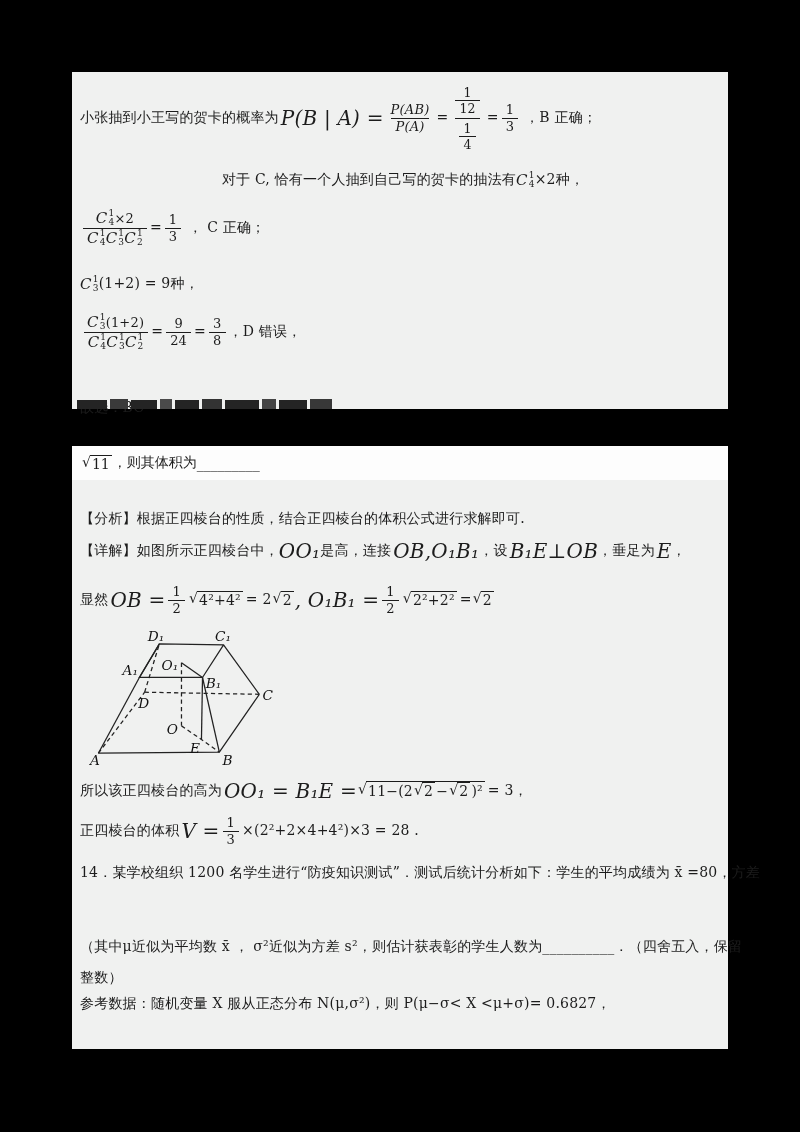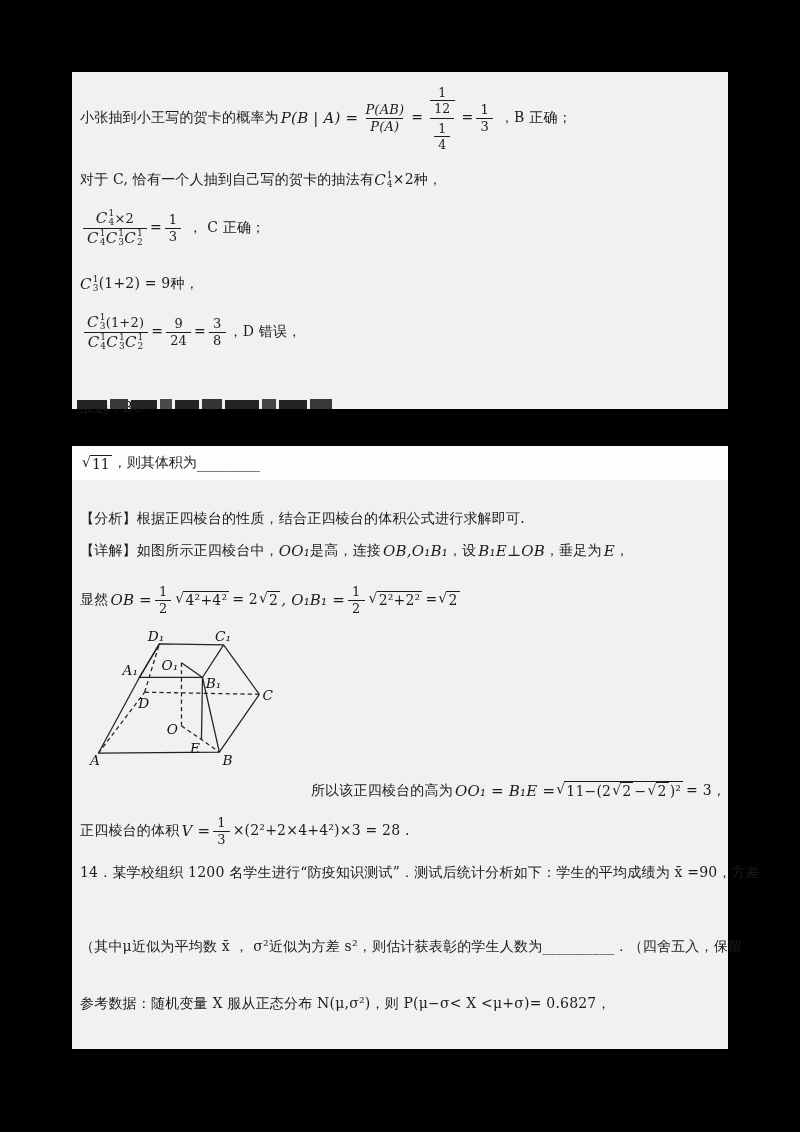--- a/index.html
+++ b/index.html
@@ -10,21 +10,21 @@
     color:#1c1c1c; overflow:hidden;
   }
   .sheet { position:absolute; left:72px; width:656px; background:#f0f1f0; }
   .sheet1 { top:72px; height:337px; }
   .sheet2 { top:446px; height:603px; }
   .row {
     position:absolute; left:8px; right:2px; margin:0;
     font-size:14px; line-height:1.25; display:flex; align-items:center;
     white-space:nowrap; letter-spacing:0.2px;
   }
-  .mi { font-style:italic; font-size:15px; }
+  .mi { font-style:italic; font-size:20px; }
   .rm { font-style:normal; }
   
   .frac { display:inline-flex; flex-direction:column; align-items:center; margin:0 3px; font-size:13px; line-height:1.2; font-style:normal; }
   .frac .num, .frac .den { padding:0 4px; text-align:center; }
   .frac .den { border-top:1.2px solid #1c1c1c; }
   .frac .frac { margin:2px 0; font-size:12.5px; }
   .fi .num, .fi .den { font-style:italic; }
   
   .cs { display:inline-flex; align-items:center; font-style:italic; font-size:15px; }
   .ss { display:inline-flex; flex-direction:column; font-size:9px; line-height:1.05; font-style:normal; margin-left:1px; }
@@ -72,21 +72,21 @@
       </span>
     </span>
     <span>=</span>
     <span class="frac">
       <span class="num">1</span>
       <span class="den">3</span>
     </span>
     <span class="sp1">，B 正确；</span>
   </p>
 
-  <p class="row" style="top:98px; height:20px;">
+  <p class="row" style="top:98px; height:20px;justify-content:center;">
     <span>对于 C, 恰有一个人抽到自己写的贺卡的抽法有</span>
     <span class="cs">
         <span>C</span>
         <span class="ss">
           <span>1</span>
           <span>4</span>
         </span>
       </span>
     <span class="rm">×2</span>
     <span>种，</span>
@@ -292,21 +292,21 @@
     <text x="46" y="77">D</text>
     <text x="31" y="46">A₁</text>
     <text x="110" y="58">B₁</text>
     <text x="119" y="13">C₁</text>
     <text x="55" y="13">D₁</text>
     <text x="68" y="41">O₁</text>
     <text x="73" y="102">O</text>
     <text x="95" y="120">E</text>
   </svg>
 
-  <p class="row" style="top:327px; height:36px;justify-content:flex-end;">
+  <p class="row" style="top:327px; height:36px;">
     <span>所以该正四棱台的高为</span>
     <span class="mi sp2">OO₁ = B₁E =</span>
     <span class="sqrt">
       <span class="rs">√</span>
       <span class="rad">
         <span>11−(2</span>
         <span class="sqrt">
             <span class="rs">√</span>
             <span class="rad" style="border-top-width:1px">2</span>
           </span>
@@ -325,22 +325,25 @@
     <span>正四棱台的体积</span>
     <span class="mi sp2">V =</span>
     <span class="frac">
       <span class="num">1</span>
       <span class="den">3</span>
     </span>
     <span class="rm">×(2²+2×4+4²)×3 = 28 .</span>
   </p>
 
   <p class="row" style="top:417px; height:20px;">
-    <span>14．某学校组织 1200 名学生进行“防疫知识测试”．测试后统计分析如下：学生的平均成绩为 x̄ =90，方差</span>
+    <span>14．某学校组织 1200 名学生进行“防疫知识测试”．测试后统计分析如下：学生的平均成绩为 x̄ =80，方差</span>
   </p>
   <p class="row" style="top:491px; height:20px;">
     <span>（其中μ近似为平均数 x̄ ， σ²近似为方差 s²，则估计获表彰的学生人数为__________．（四舍五入，保留</span>
   </p>
+  <p class="row" style="top:522px; height:20px;">
+    <span>整数）</span>
+  </p>
   <p class="row" style="top:548px; height:20px;align-items:center;">
     <span>参考数据：随机变量 X 服从正态分布 N(μ,σ²)，则 P(μ−σ&lt; X &lt;μ+σ)= 0.6827，</span>
   </p>
 
 </section>
 
 </body></html>

